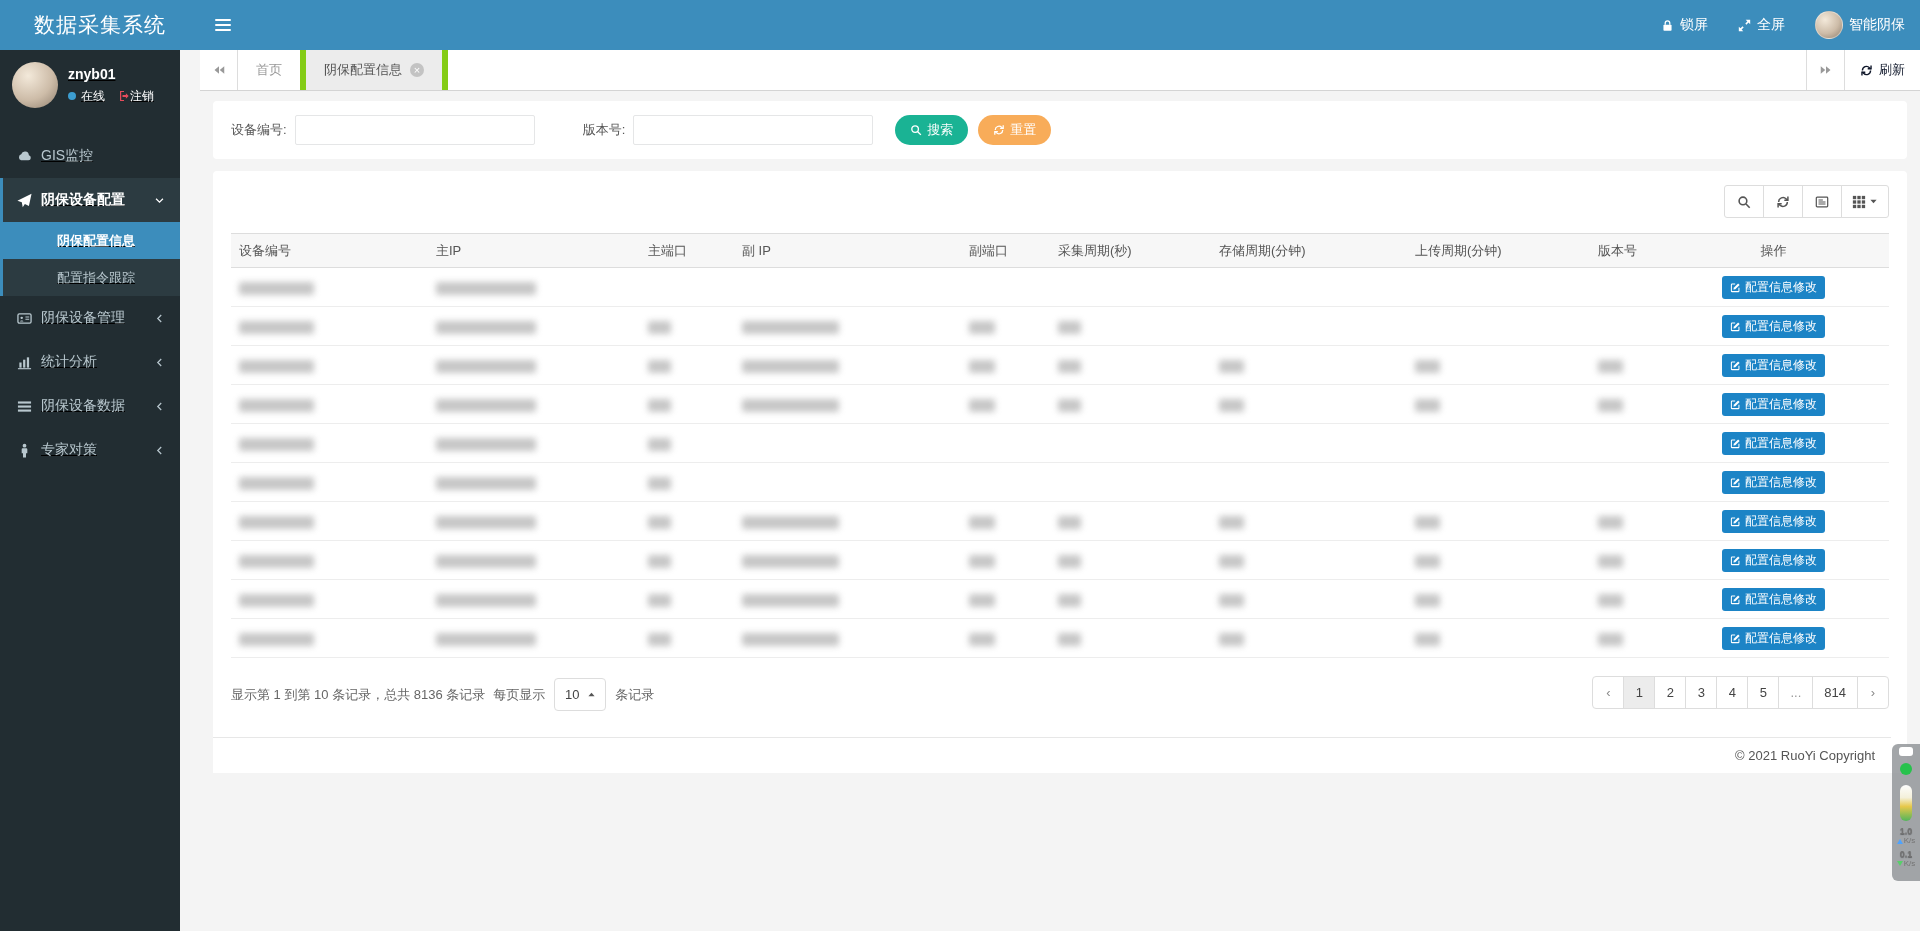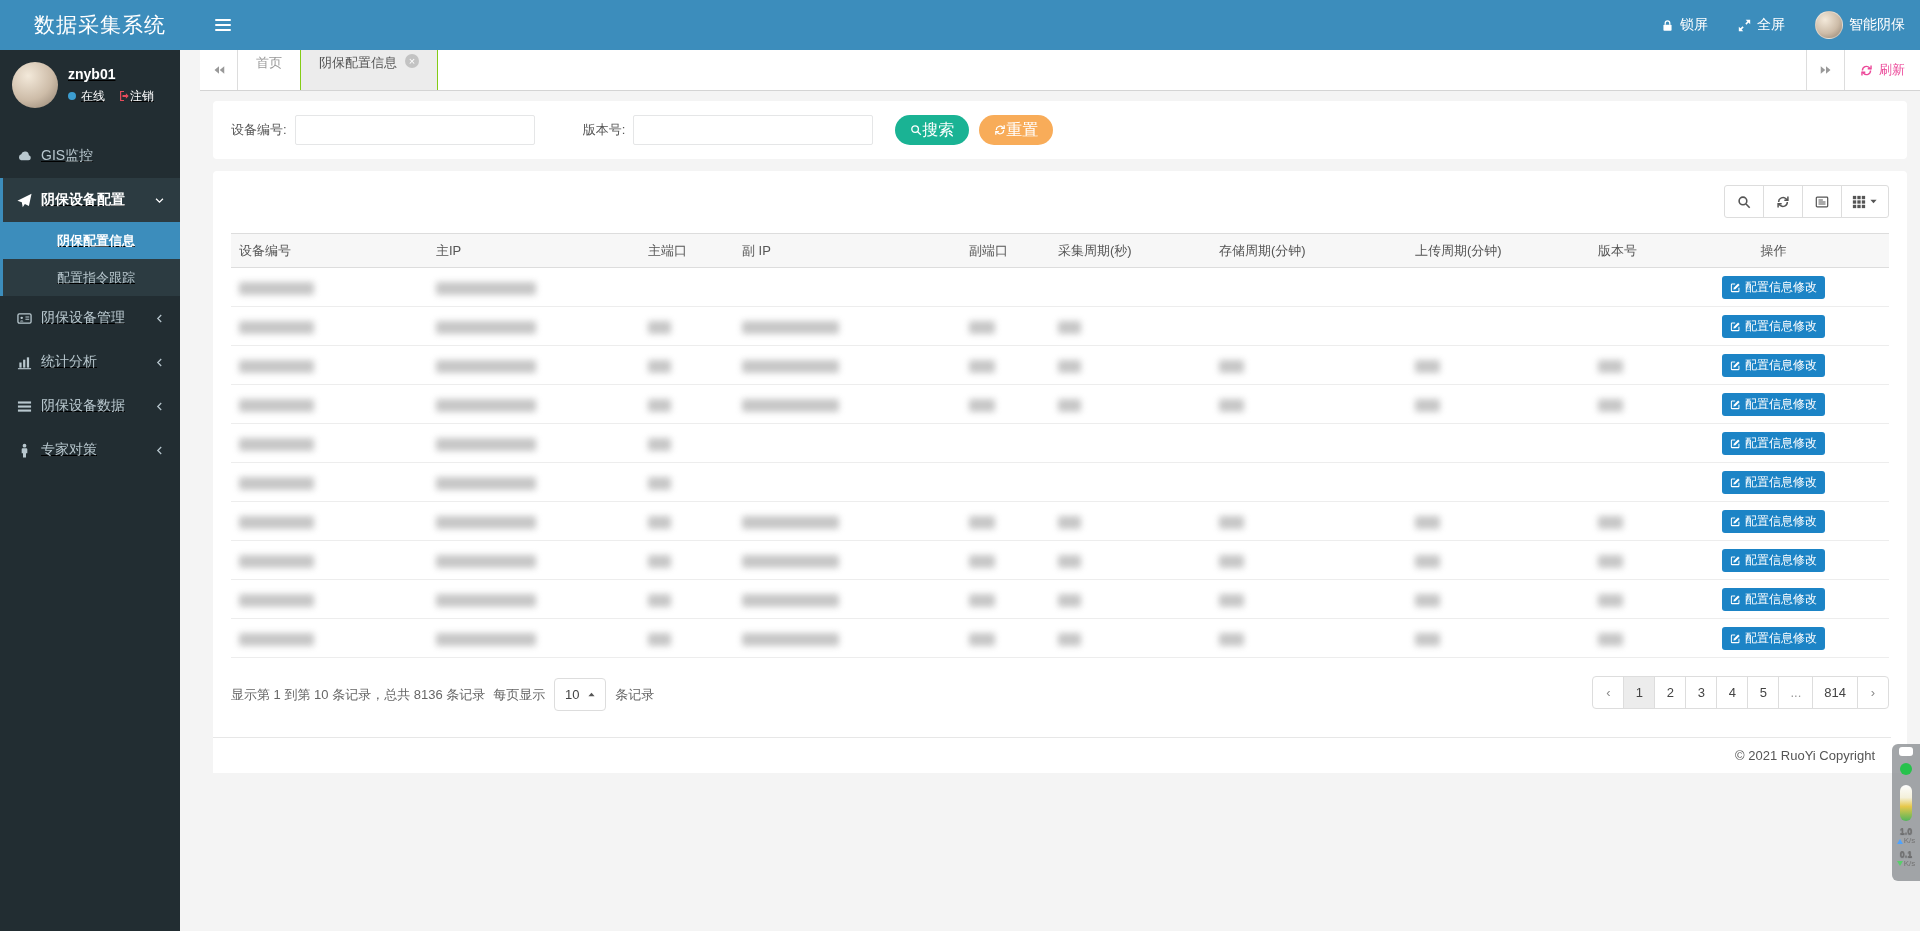--- a/index.html
+++ b/index.html
@@ -40,31 +40,31 @@
   .submenu-item.active { background:#3c8dbc; color:#fff; font-weight:bold; }
 
   
   .content { position:absolute; top:50px; left:200px; right:0; bottom:0; background:#f4f4f4; overflow:hidden; }
 
   .tabbar { height:41px; background:#fff; border-bottom:1px solid #d4d4d4; display:flex; align-items:stretch; }
   .tab-nav { width:38px; display:flex; align-items:center; justify-content:center; color:#999; cursor:pointer; }
   .tab-nav.left { border-right:1px solid #ddd; }
   .tab-nav.right { border-left:1px solid #ddd; margin-left:auto; }
   .tab-nav .ic { width:12px; height:12px; }
-  .tab { display:flex; gap:8px; padding:4px 18px; font-size:13px; color:#999; border-right:1px solid #84cc16; cursor:pointer; background:#fff; }
+  .tab { display:flex; align-items:center; gap:8px; padding:16px 18px; font-size:13px; color:#999; border-right:6px solid #84cc16; cursor:pointer; background:#fff; }
   .tab.active { background:#ececec; color:#555; }
   .tab-close { width:14px; height:14px; border-radius:50%; background:#c3c3c3; color:#fff; font-size:11px; line-height:14px; text-align:center; cursor:pointer; }
-  .tab-refresh { display:flex; align-items:center; gap:6px; padding:0 15px; color:#ec4899; font-size:13px; border-left:1px solid #ddd; cursor:pointer; }
+  .tab-refresh { display:flex; align-items:center; gap:6px; padding:0 15px; color:#0f172a; font-size:13px; border-left:1px solid #ddd; cursor:pointer; }
   .tab-refresh .ic { width:13px; height:13px; }
 
   .searchbox { margin:10px 13px 0 13px; background:#fff; border-radius:4px; padding:14px 18px; display:flex; align-items:center; }
   .searchbox label { font-size:13px; color:#555; margin-right:8px; }
   .searchbox input { width:240px; height:30px; border:1px solid #e5e6e7; border-radius:2px; padding:0 8px; font-size:13px; outline:none; }
   .gap40 { width:48px; }
-  .btn-pill { display:inline-flex; align-items:center; height:30px; padding:0 15px; border:none; border-radius:15px; color:#fff; font-size:16px; cursor:pointer; }
+  .btn-pill { display:inline-flex; align-items:center; gap:5px; height:30px; padding:0 15px; border:none; border-radius:15px; color:#fff; font-size:13px; cursor:pointer; }
   .btn-search { background:#1ab394; margin-left:22px; }
   .btn-reset  { background:#f8ac59; margin-left:10px; }
   .btn-pill .ic { width:12px; height:12px; }
 
   .panel { margin:12px 13px 0 13px; background:#fff; border-radius:4px; height:602px; padding:0 18px; position:relative; }
   .toolbar { height:62px; position:relative; }
   .btn-group { position:absolute; right:0; top:14px; display:flex; }
   .tbtn { width:40px; height:33px; background:#fff; border:1px solid #ddd; margin-left:-1px; display:flex; align-items:center; justify-content:center; gap:3px; color:#555; cursor:pointer; }
   .tbtn:first-child { border-radius:3px 0 0 3px; margin-left:0; }
   .tbtn:last-child { border-radius:0 3px 3px 0; width:48px; }

